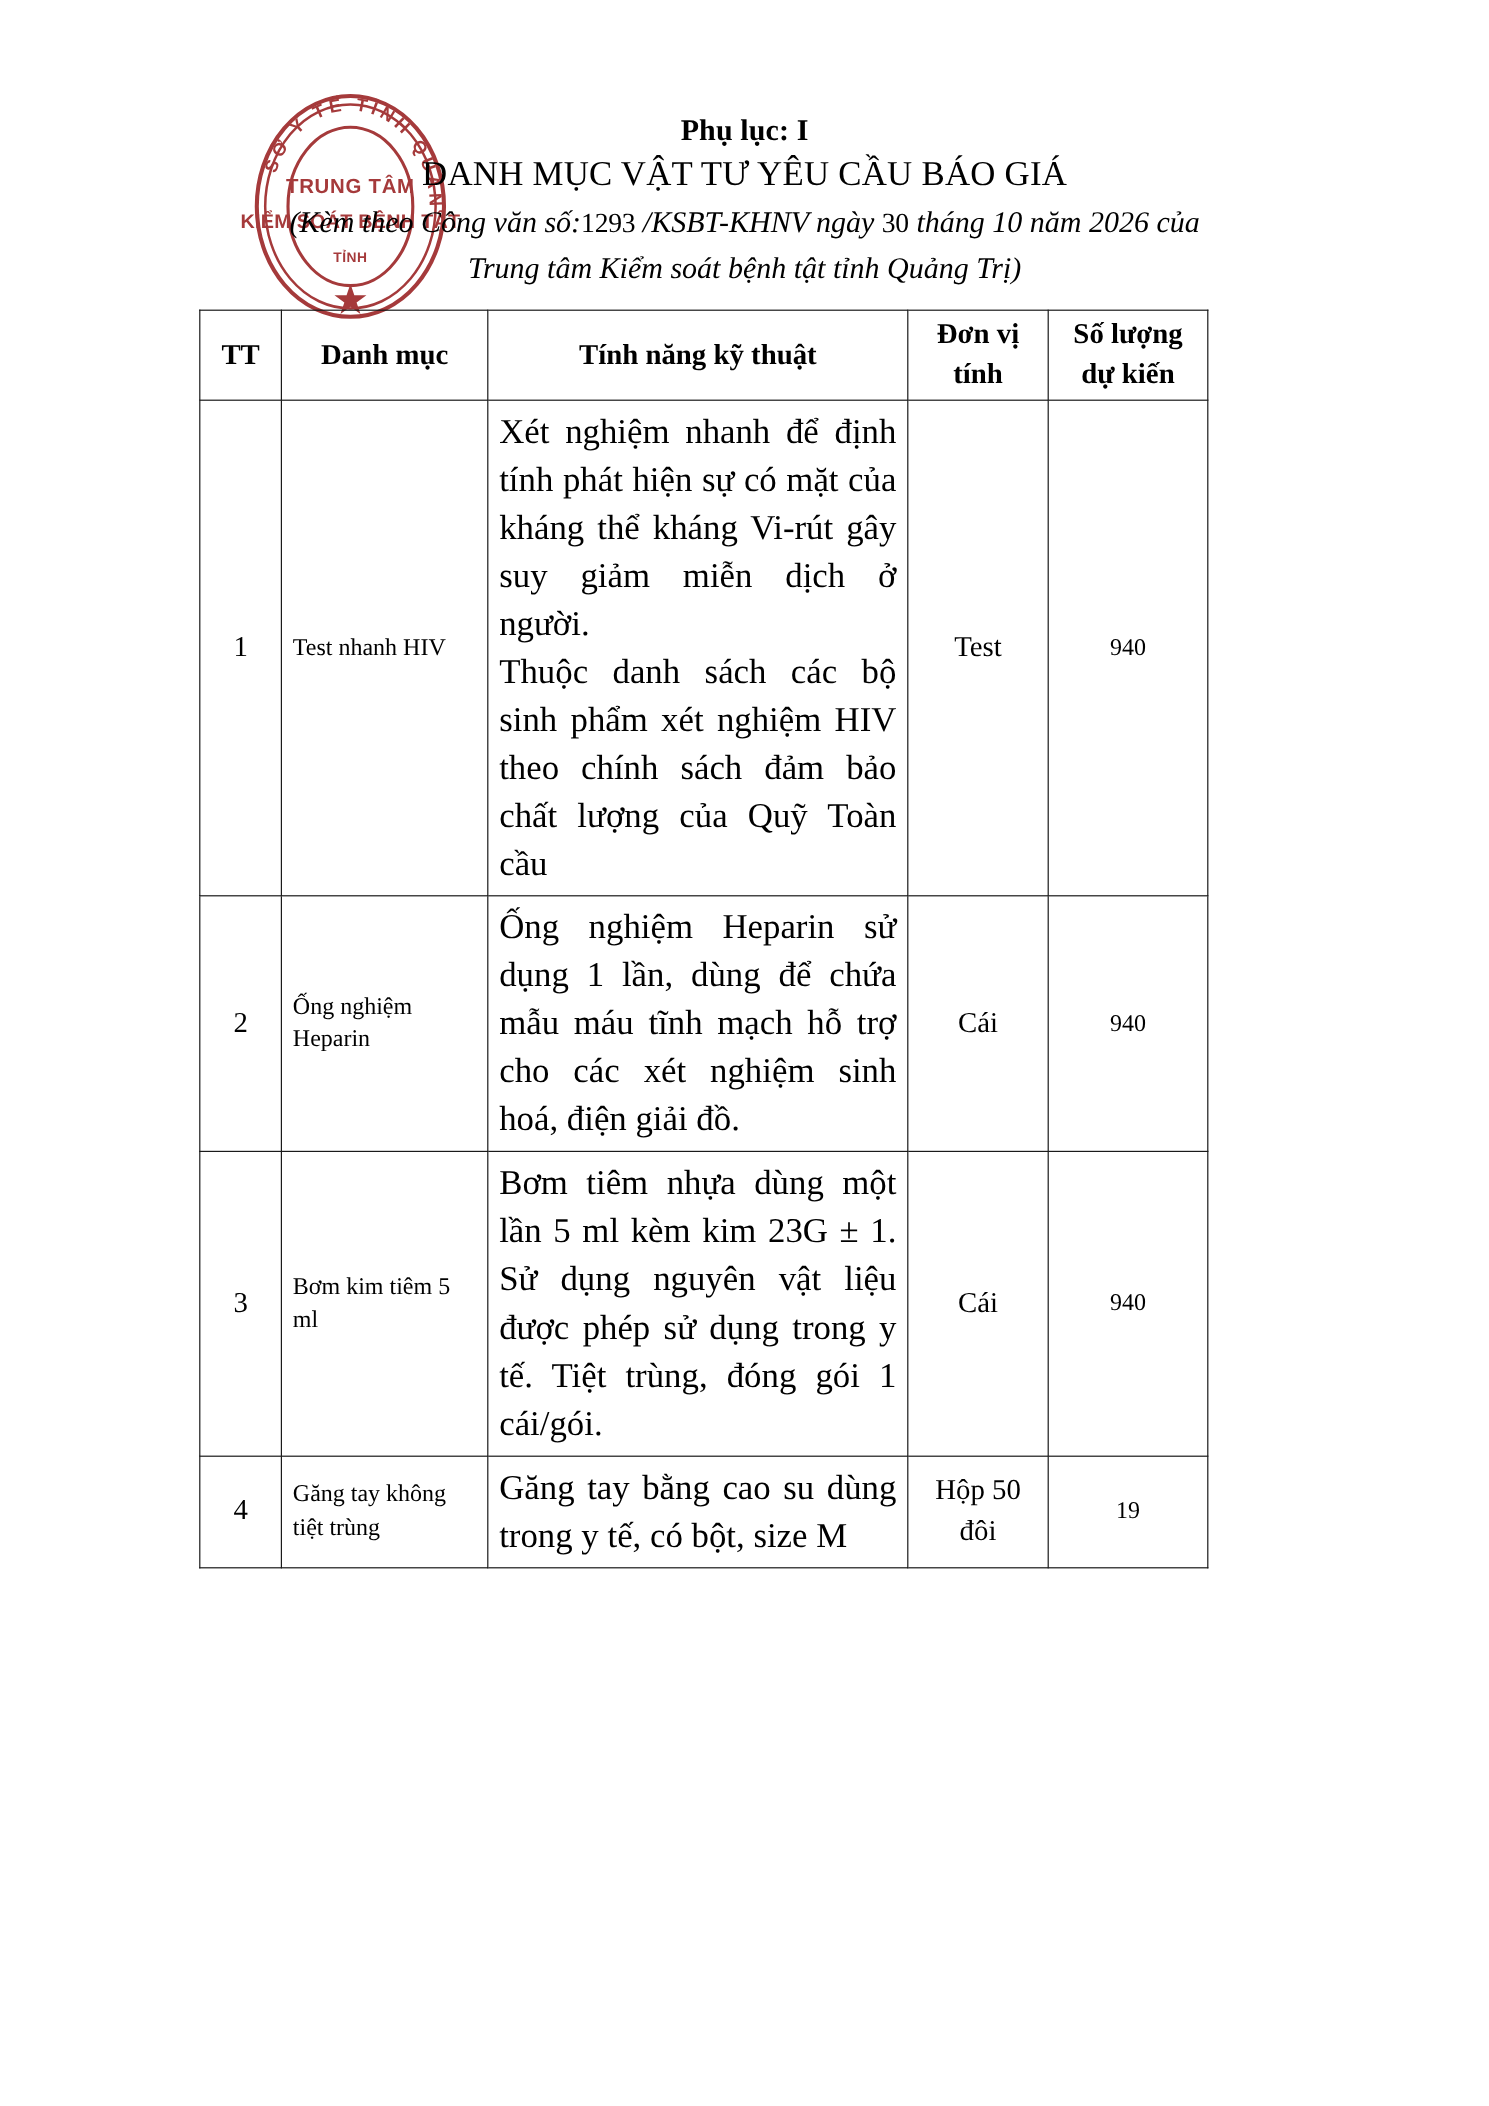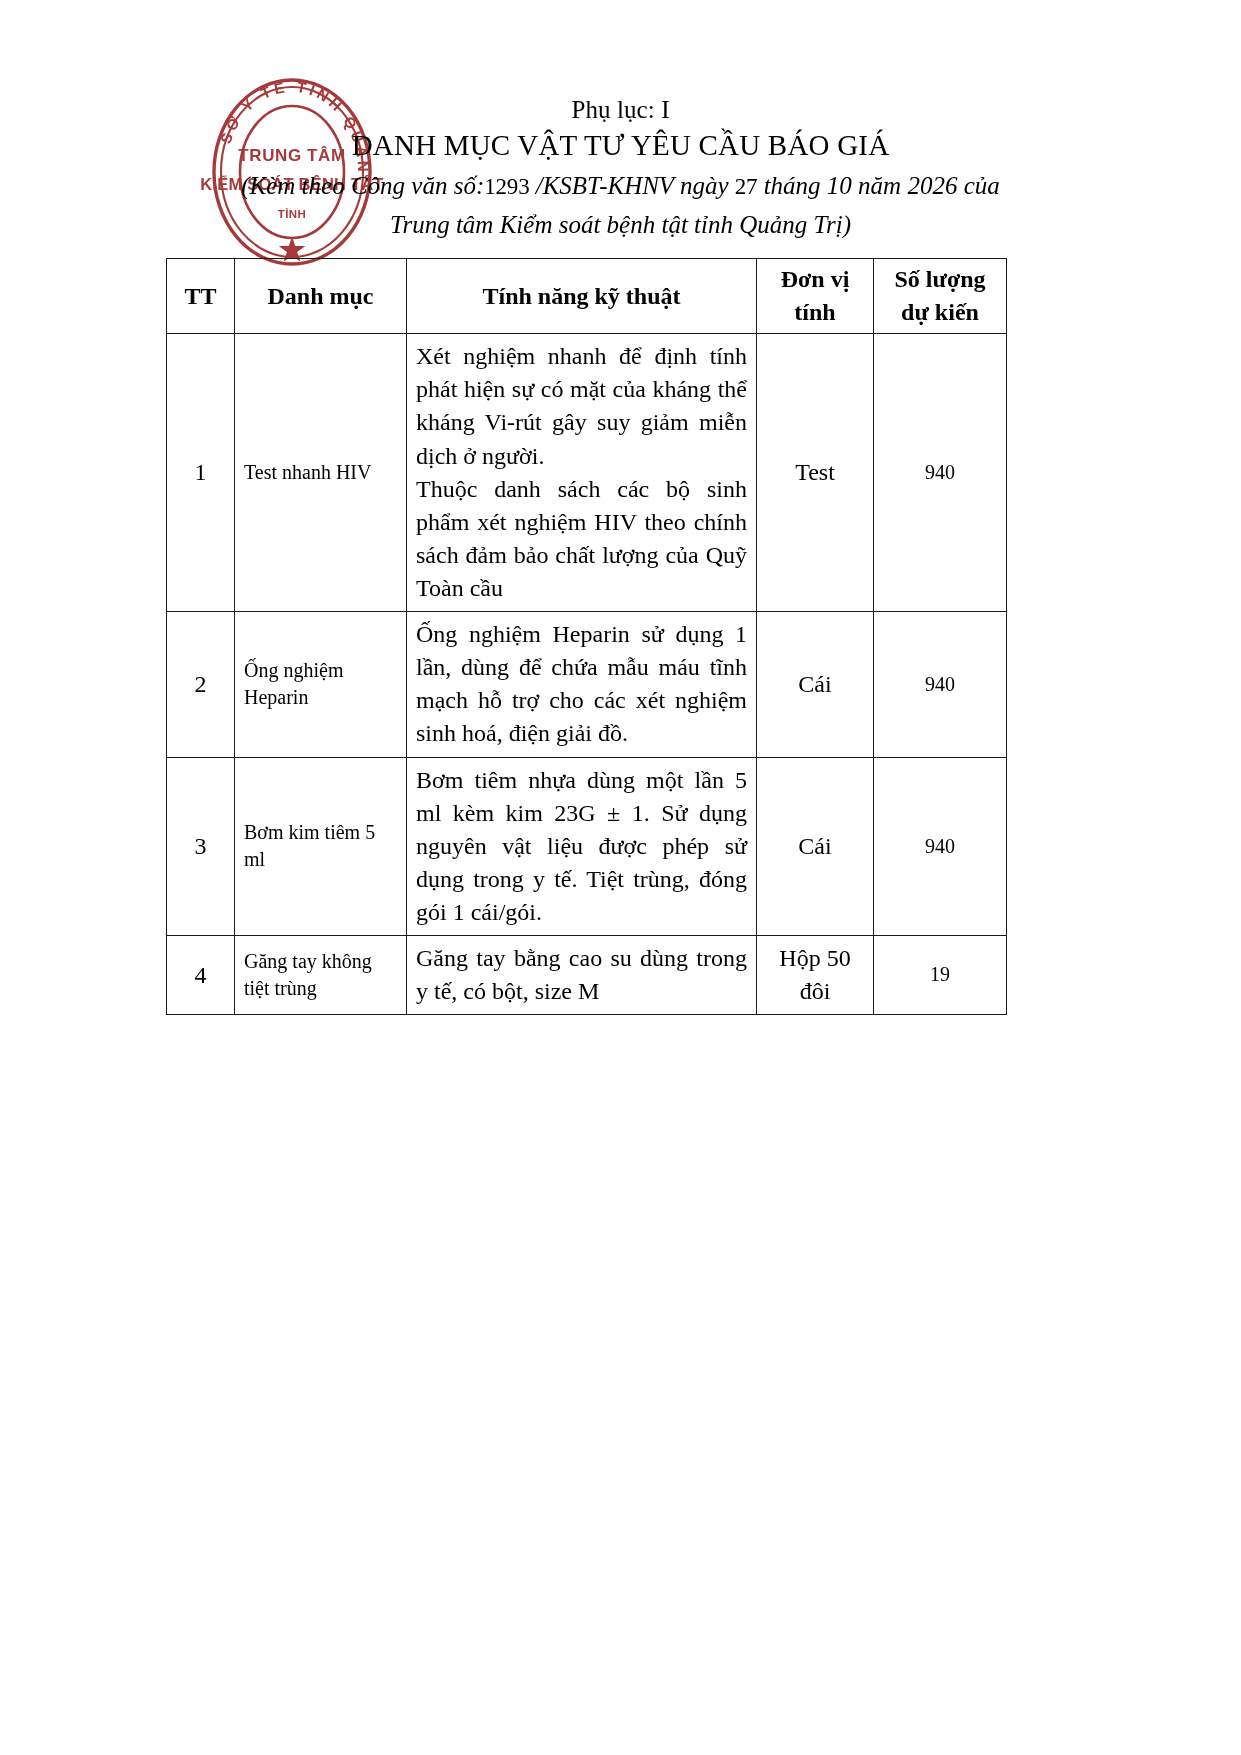--- a/index.html
+++ b/index.html
@@ -27,21 +27,21 @@
   
   .header {
     position: absolute;
     left: 0;
     top: 95px;
     width: 1241px;
     text-align: center;
   }
   .doc-appendix {
     font-size: 25px;
-    font-weight: normal;
+    font-weight: bold;
     line-height: 1.18;
     letter-spacing: 0.1px;
   }
   .doc-title {
     font-size: 29px;
     font-weight: normal;
     line-height: 1.2;
     margin-top: 3px;
     letter-spacing: 0.2px;
   }
@@ -111,21 +111,21 @@
     text-align: center;
     font-size: 24px;
   }
   td.c-name {
     text-align: left;
     font-size: 20px;
   }
   td.c-spec {
     text-align: justify;
     text-align-last: left;
-    font-size: 24px;
+    font-size: 29px;
     hyphens: none;
   }
   td.c-unit {
     text-align: center;
     font-size: 24px;
   }
   td.c-qty {
     text-align: center;
     font-size: 20px;
   }
@@ -162,21 +162,21 @@
         <polygon points="96,176 99.3,185.8 109.6,185.8 101.2,191.9 104.5,201.7 96,195.6 87.5,201.7 90.8,191.9 82.4,185.8 92.7,185.8" transform="translate(0,-6) scale(0.98) translate(2,2)"></polygon>
       </g>
     </svg>
   </div>
 
   <div class="header">
     <div class="doc-appendix">Phụ lục: I</div>
     <div class="doc-title">DANH MỤC VẬT TƯ YÊU CẦU BÁO GIÁ</div>
     <div class="doc-subtitle">
       <span>(Kèm theo Công văn số:</span><span class="filled">1293</span><span> /KSBT-KHNV ngày</span>
-      <span class="filled">27</span>
+      <span class="filled">30</span>
       <span>tháng 10 năm 2026 của</span>
       <span class="subtitle-line2">Trung tâm Kiểm soát bệnh tật tỉnh Quảng Trị)</span>
     </div>
   </div>
 
   <div class="table-wrap">
     <table class="vt">
       <colgroup>
         <col class="col-tt">
           <col class="col-name">

